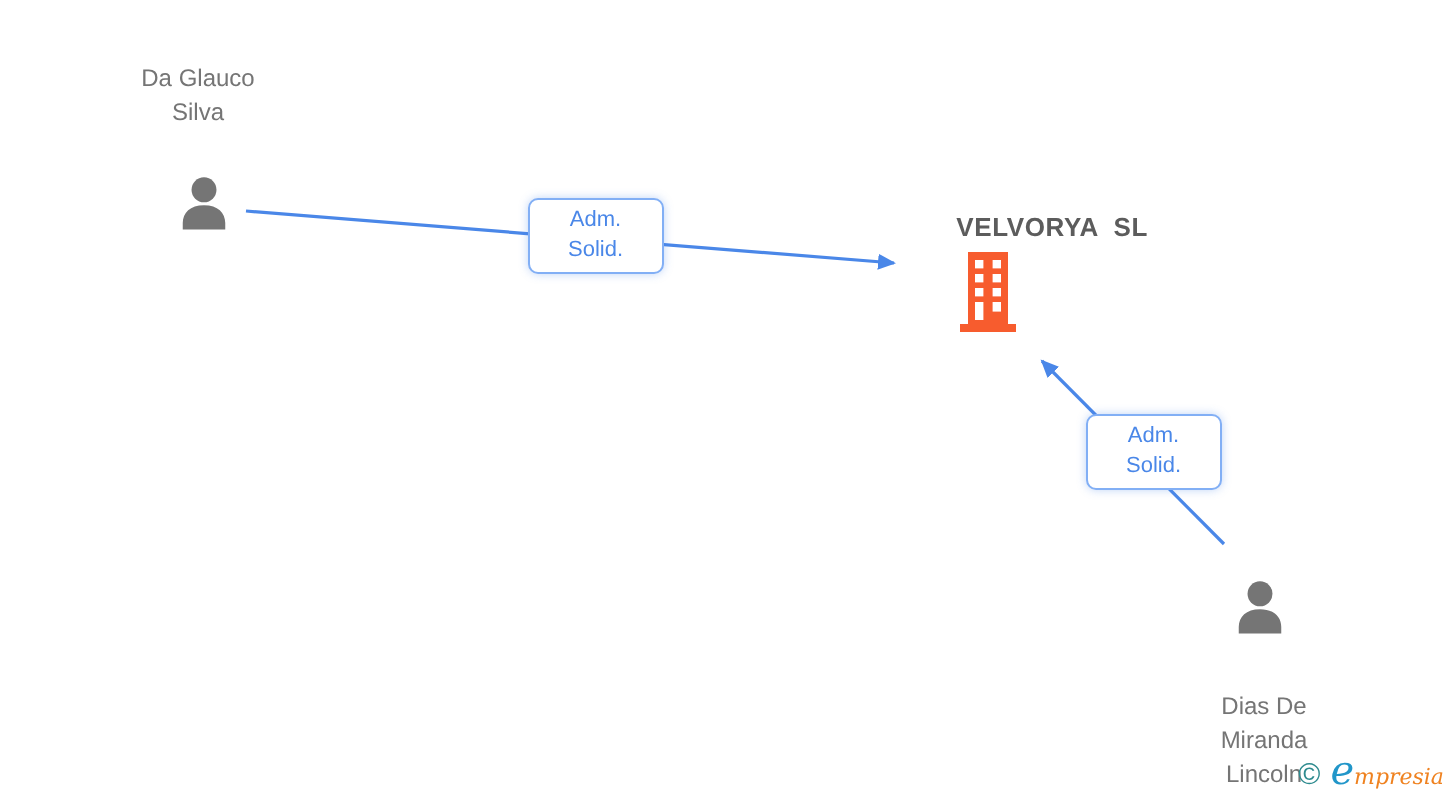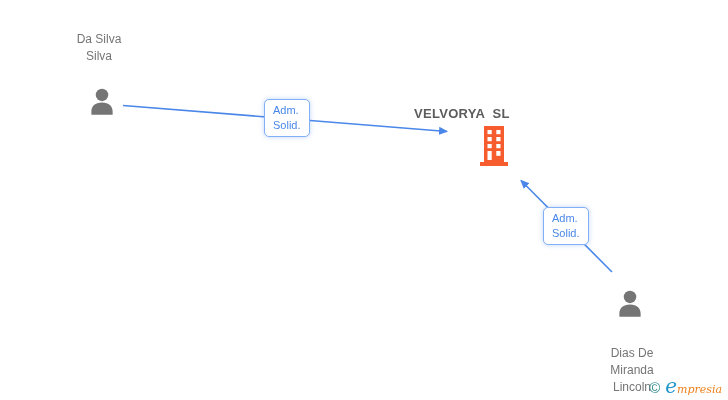--- a/index.html
+++ b/index.html
@@ -36,42 +36,43 @@
   }
   .person-name div { white-space: nowrap; }
 
   .person-icon-wrap { position: absolute; width: 34px; height: 34px; }
   .person-icon-wrap svg { width: 100%; height: 100%; display: block; }
 
   .company-name {
     position: absolute;
     left: 414px; top: 106px;
     width: 160px;
-    text-align: left;
+    text-align: right;
     font-size: 13px;
     font-weight: 700;
     letter-spacing: 0.3px;
     color: #5c5c5c;
     white-space: pre;
   }
 
   .building-icon-wrap {
     position: absolute;
     left: 477px; top: 126px;
     width: 34px; height: 40px;
   }
   .building-icon-wrap svg { width: 100%; height: 100%; display: block; }
 
   .edge-label {
     position: absolute;
     background: #ffffff;
     border: 1px solid #82aff5;
     border-radius: 5px;
     box-shadow: 0 0 5px rgba(74, 135, 232, 0.35);
-    padding: 3px 8px;
+    padding: 3px 19px;
+    text-align: center;
     font-size: 11px;
     line-height: 15px;
     color: #4a87e8;
     cursor: pointer;
     min-width: 44px;
   }
   .edge-label-1 { left: 264px; top: 99px; }
   .edge-label-2 { left: 543px; top: 207px; }
 
   .watermark {
@@ -109,21 +110,21 @@
     <defs>
       <marker id="arrowhead" markerUnits="userSpaceOnUse" markerWidth="10" markerHeight="10" refX="8" refY="4.5" orient="auto">
         <path d="M0,0.5 L9,4.5 L0,8.5 Z" fill="#4a87e8"></path>
       </marker>
     </defs>
     <line x1="123" y1="105.5" x2="447" y2="131.5" stroke="#4a87e8" stroke-width="1.6" marker-end="url(#arrowhead)"></line>
     <line x1="612" y1="272" x2="521" y2="180.5" stroke="#4a87e8" stroke-width="1.6" marker-end="url(#arrowhead)"></line>
   </svg>
 
   <div class="person-name" style="left:29px; top:31px;">
-    <div>Da Silva</div>
+    <div>Da Glauco</div>
     <div>Silva</div>
   </div>
   <div class="node person-icon-wrap" style="left:85px; top:85px;">
     <svg viewBox="0 0 24 24">
       <circle cx="12" cy="7" r="4.4" fill="#757575"></circle>
       <path d="M12 12.4c-4.9 0-7.5 2.7-7.5 6.3V21h15v-2.3c0-3.6-2.6-6.3-7.5-6.3z" fill="#757575"></path>
     </svg>
   </div>
 
   <div class="company-name">VELVORYA  SL</div>

